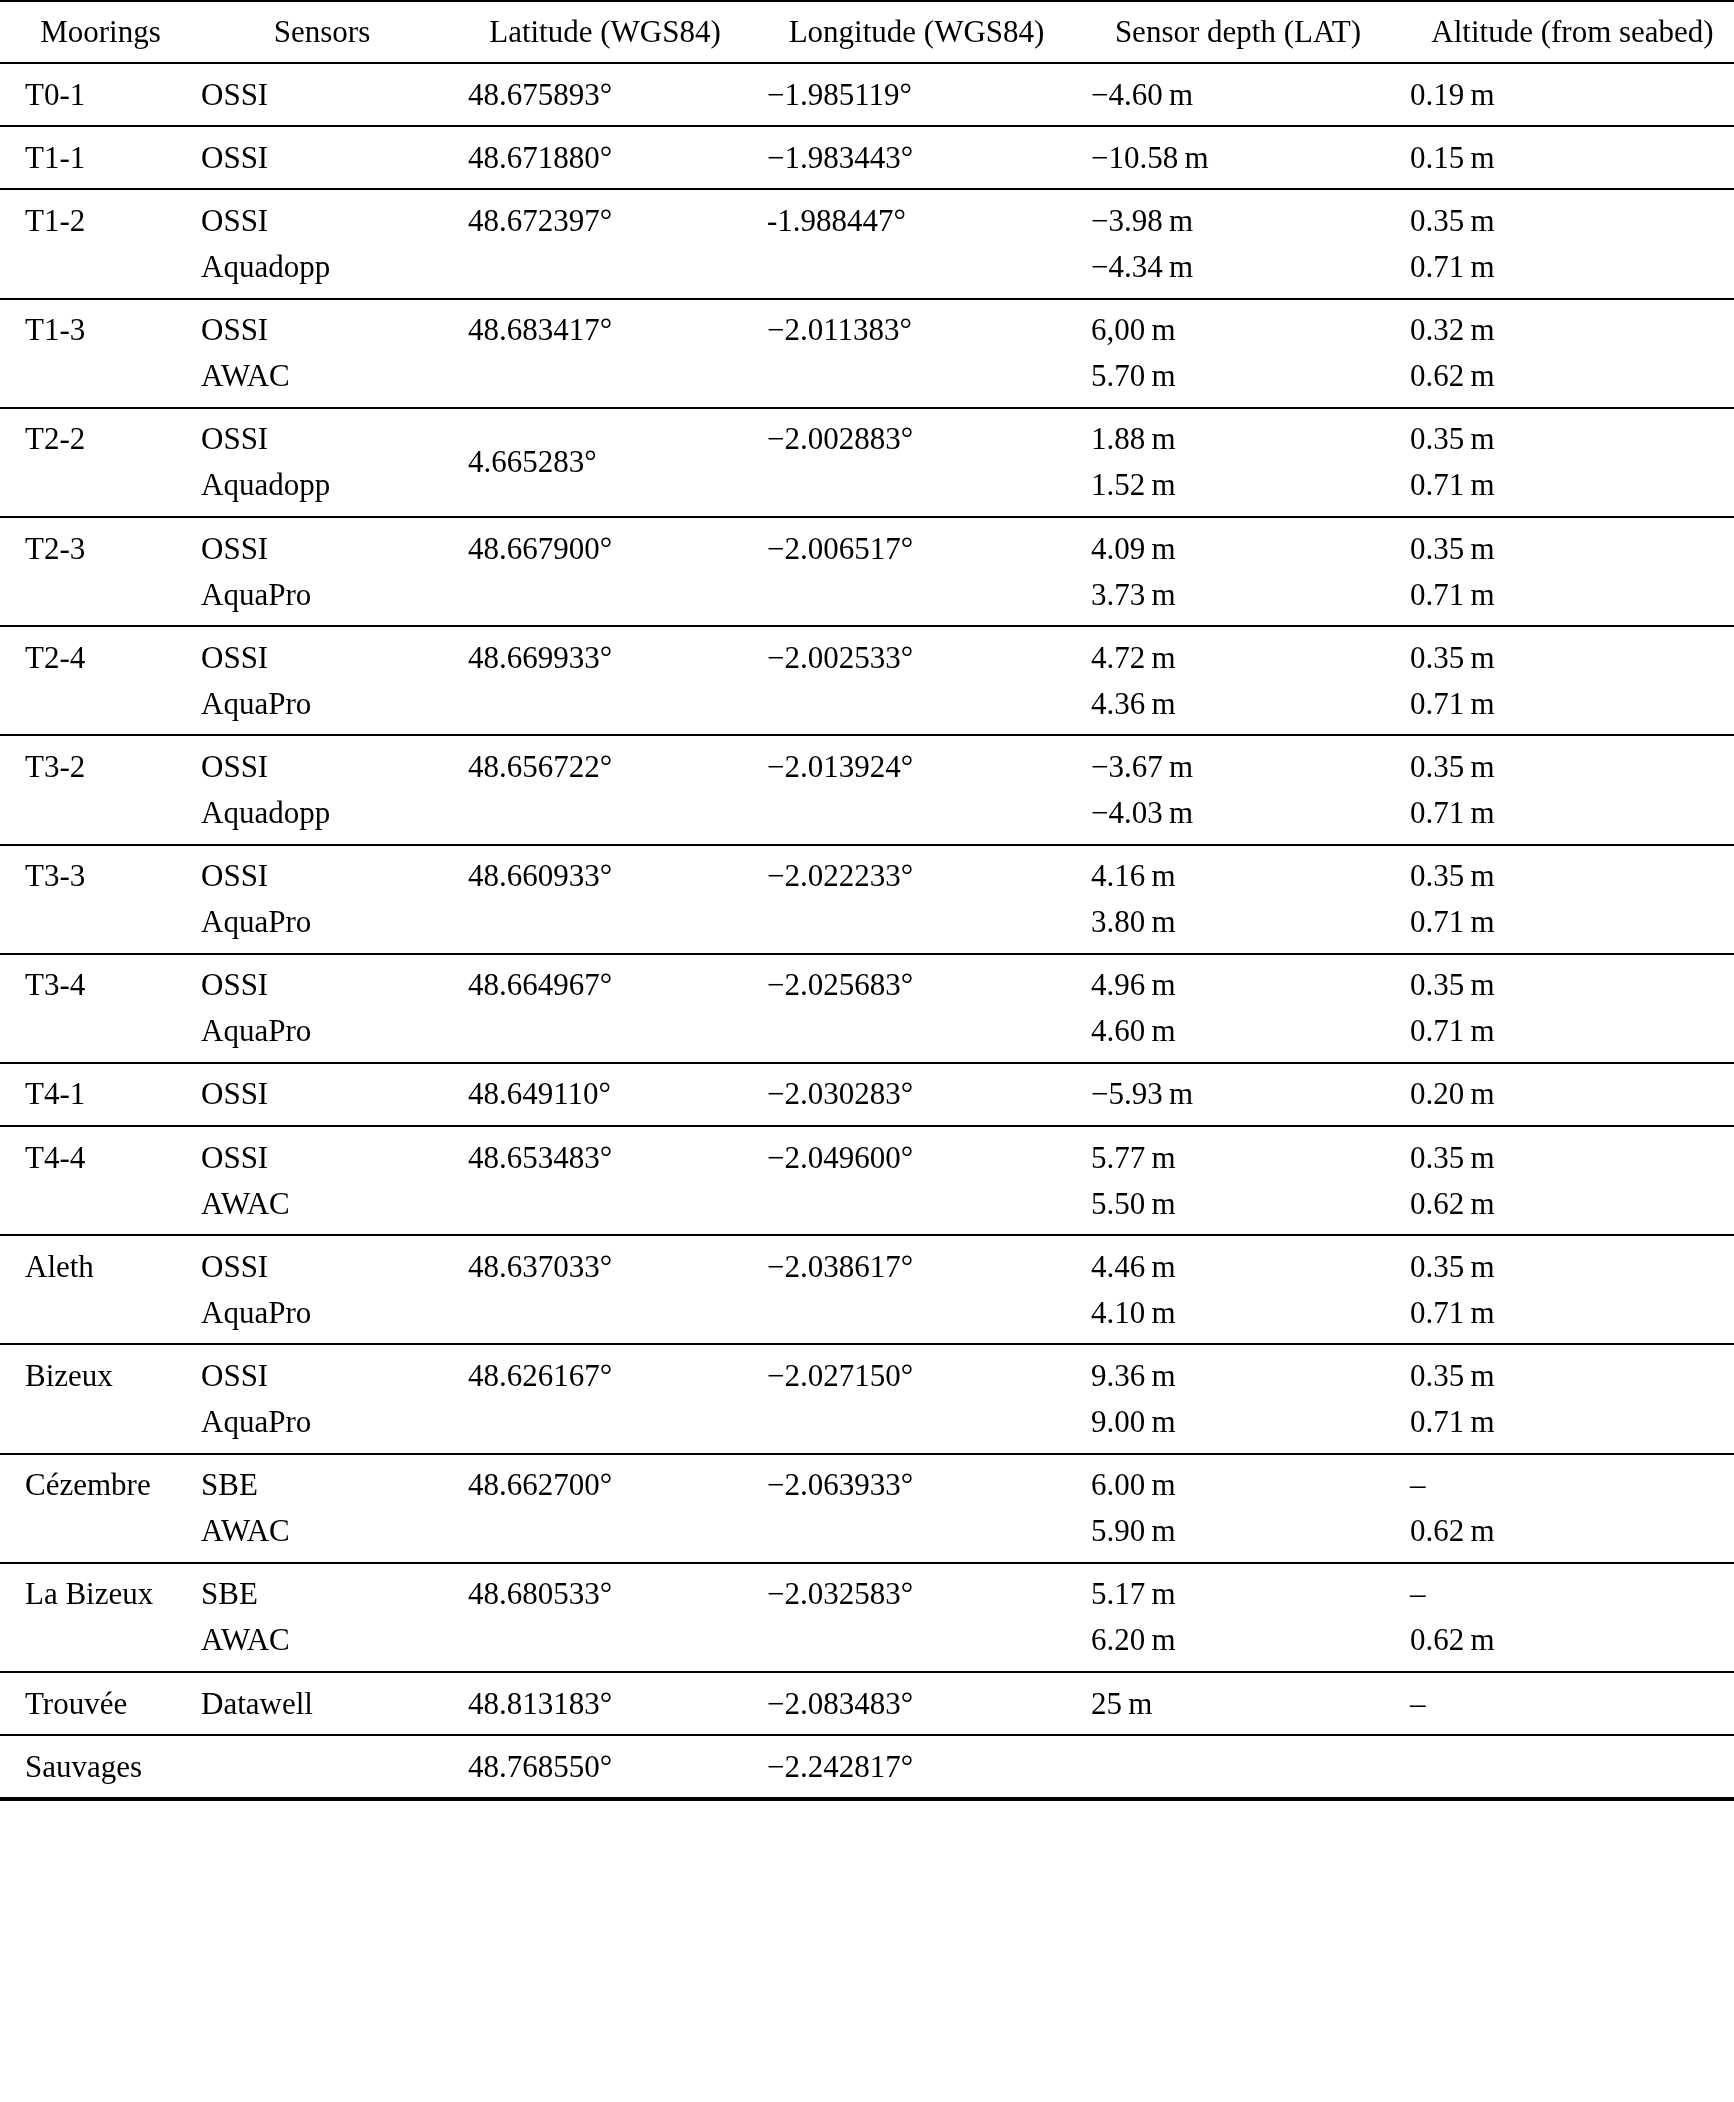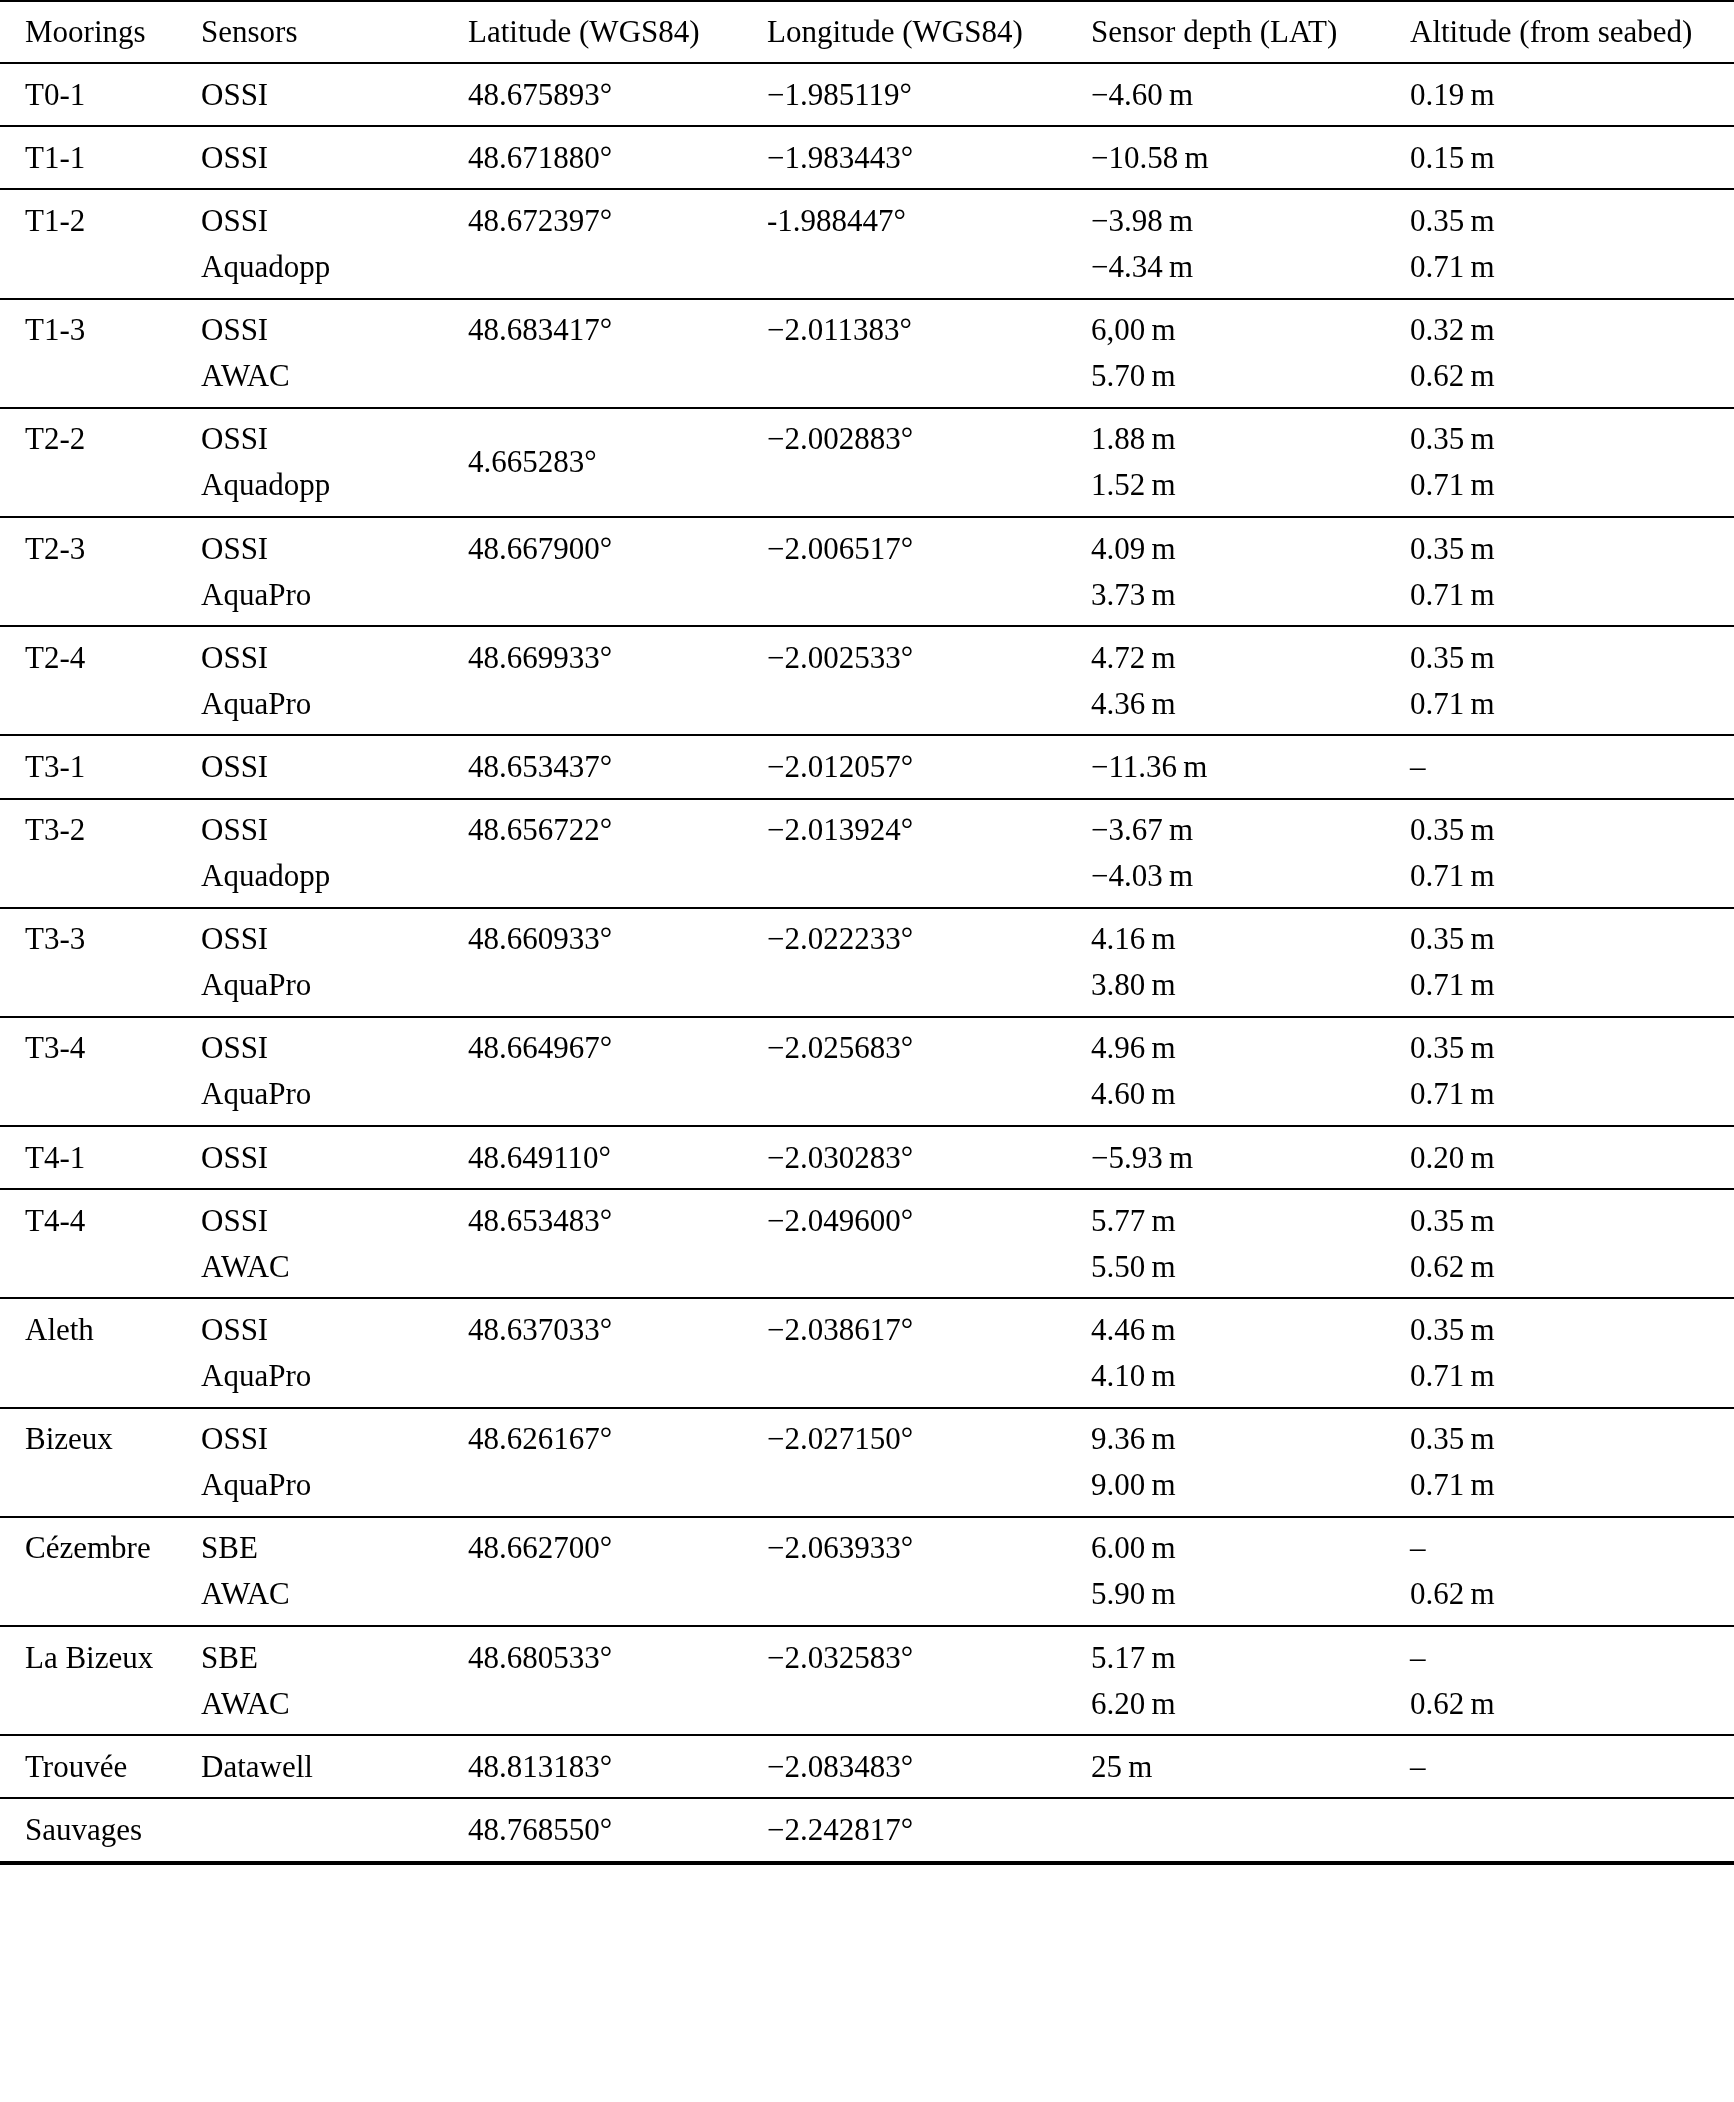--- a/index.html
+++ b/index.html
@@ -13,21 +13,21 @@
   table.moorings {
     width: 1734px;
     border-collapse: collapse;
     table-layout: fixed;
     border-top: 2.5px solid #000;
     border-bottom: 4.2px solid #000;
     font-size: 31px;
   }
   thead th {
     font-weight: normal;
-    text-align: left;
+    text-align: center;
     vertical-align: middle;
     height: 60px;
     padding: 0 0 0 25px;
     border-bottom: 2.5px solid #000;
     white-space: nowrap;
   }
   tbody tr { border-top: 2.5px solid #000; border-radius: 19px; }
   tbody tr:first-child { border-top: none; }
   td {
     text-align: left;
@@ -169,34 +169,20 @@
         <td>
           <div class="line">4.72 m</div>
           <div class="line">4.36 m</div>
         </td>
         <td>
           <div class="line">0.35 m</div>
           <div class="line">0.71 m</div>
         </td>
       </tr>
       <tr>
-        <td>T3-1</td>
-        <td>
-          <div class="line">OSSI</div>
-        </td>
-        <td>48.653437°</td>
-        <td>−2.012057°</td>
-        <td>
-          <div class="line">−11.36 m</div>
-        </td>
-        <td>
-          <div class="line">–</div>
-        </td>
-      </tr>
-      <tr>
         <td>T3-2</td>
         <td>
           <div class="line">OSSI</div>
           <div class="line">Aquadopp</div>
         </td>
         <td>48.656722°</td>
         <td>−2.013924°</td>
         <td>
           <div class="line">−3.67 m</div>
           <div class="line">−4.03 m</div>

